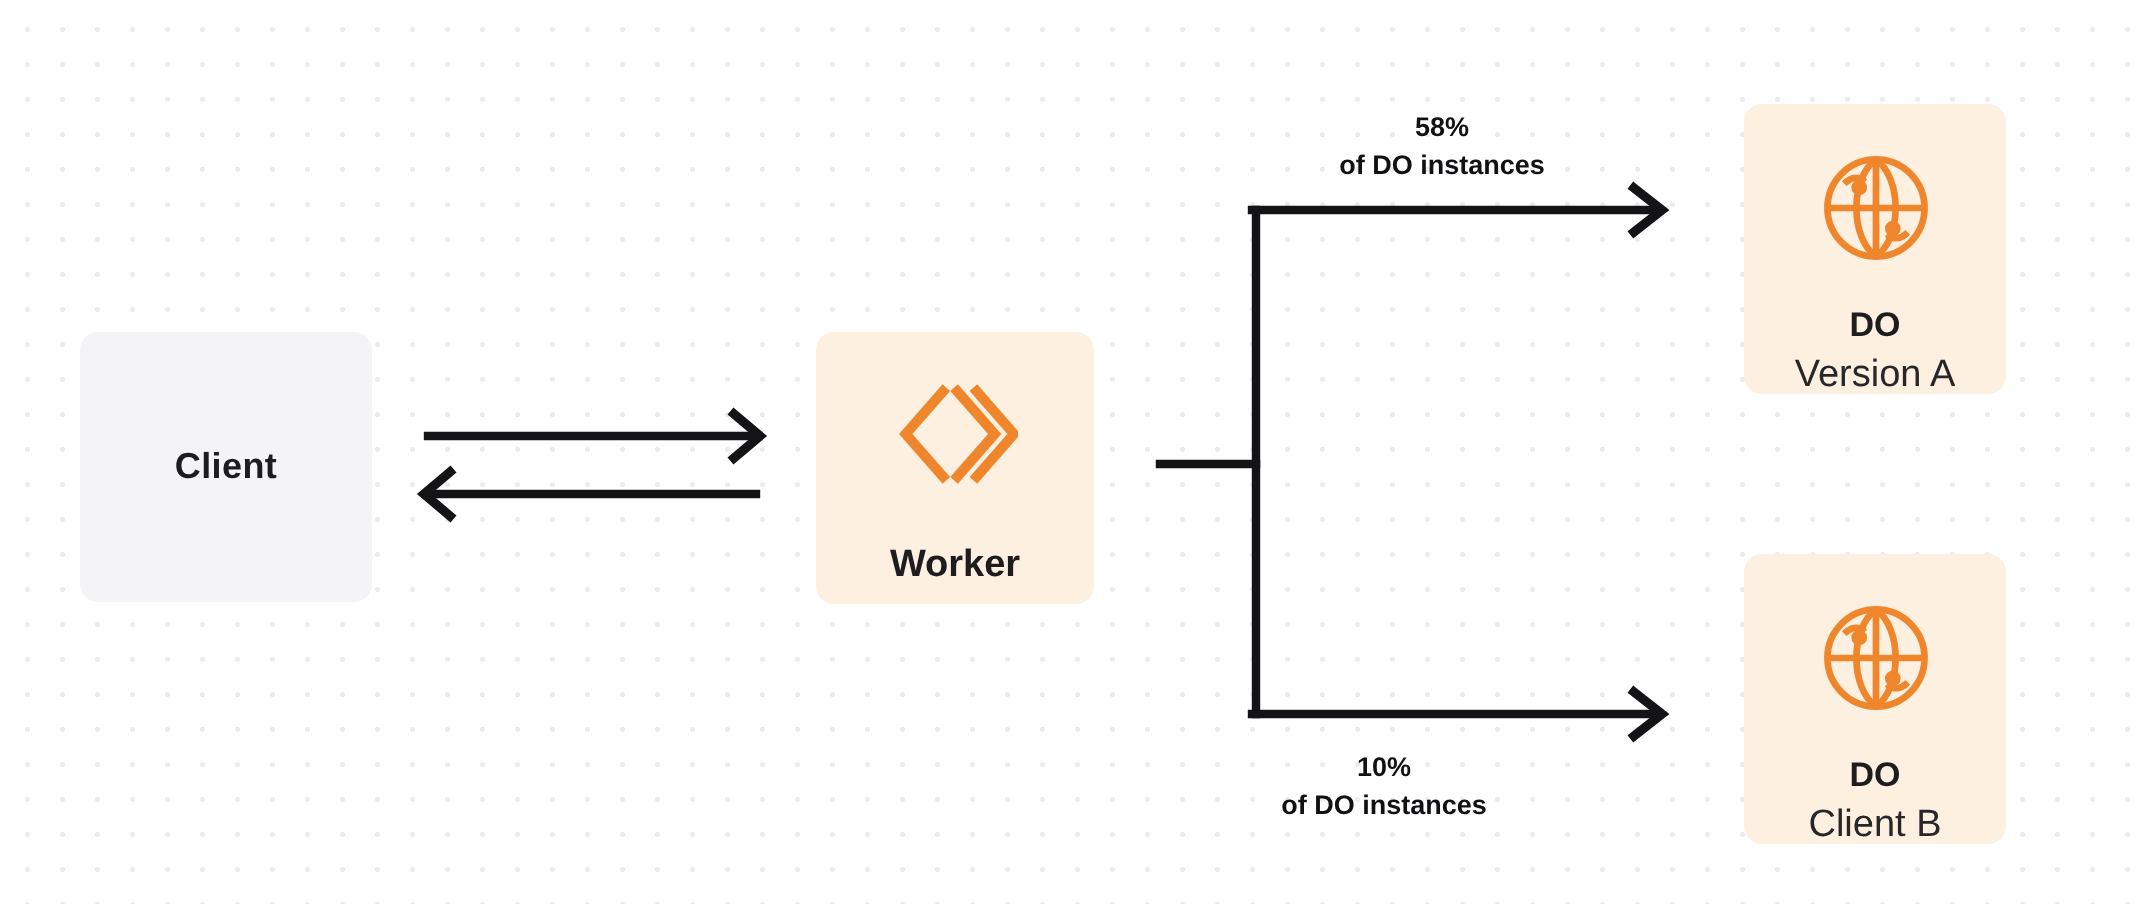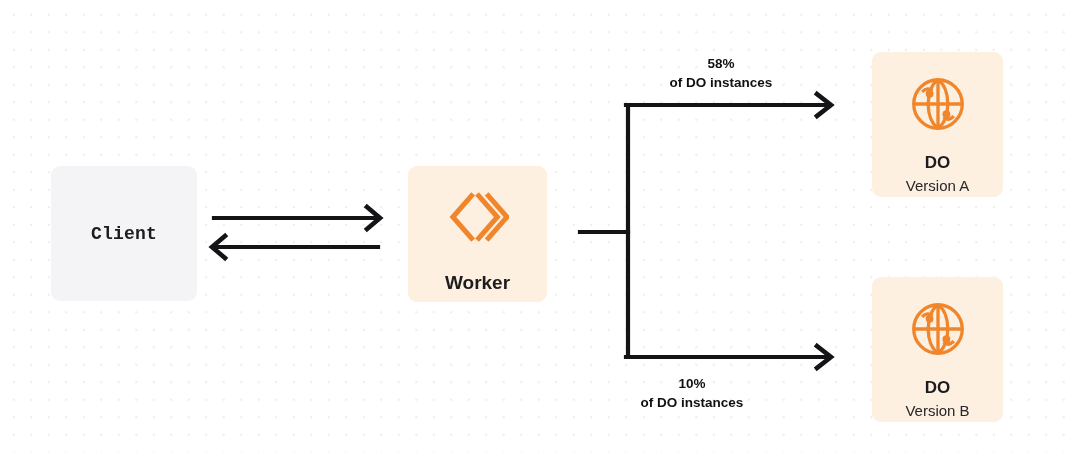--- a/index.html
+++ b/index.html
@@ -19,23 +19,22 @@
     position:absolute;
     border-radius:9px;
     display:flex;
     flex-direction:column;
     align-items:center;
     justify-content:center;
   }
 
   
   #client-node {
-    left:51px; top:166px; width:146px; height:135px;
+    left:40px; top:166px; width:146px; height:135px;
     background:#f4f4f6;
-    font-family:Liberation Mono, monospace;
   }
   #client-node .node-title {
     font-size:18px; font-weight:bold; color:#1d1d1f; letter-spacing:.2px;
   }
 
   
   #worker-node {
     left:408px; top:166px; width:139px; height:136px;
     background:#fdf0e1;
     justify-content:flex-start;
@@ -54,21 +53,21 @@
     justify-content:flex-start;
     padding-top:24px;
   }
   #do-a-node { top:52px; }
   #do-b-node { top:277px; }
   .globe-icon { width:56px; height:56px; display:block; }
   .do-node .node-title {
     font-size:17px; font-weight:bold; color:#1d1d1f; margin-top:21px;
   }
   .do-node .node-sub {
-    font-size:15px; font-weight:normal; color:#27272a; margin-top:4px;
+    font-size:19px; font-weight:normal; color:#27272a; margin-top:4px;
   }
 
   
   .edge-label {
     position:absolute;
     text-align:center;
     font-size:13.5px;
     font-weight:bold;
     color:#111114;
     line-height:19px;
@@ -160,21 +159,21 @@
           <path d="M30 4 C 16 14 16 46 30 56"></path>
           <path d="M30 4 C 44 14 44 46 30 56"></path>
           <path d="M13 17 C 17 13 21 13 24 16"></path>
           <path d="M47 43 C 43 47 39 47 36 44"></path>
         </g>
         <circle cx="21" cy="19" r="4.2" fill="#f0862c"></circle>
         <circle cx="39" cy="41" r="4.2" fill="#f0862c"></circle>
       </svg>
     </span>
     <span class="node-title">DO</span>
-    <span class="node-sub">Version B</span>
+    <span class="node-sub">Client B</span>
   </div>
 
   <div class="edge-label" id="label-top">
     <div>58%</div>
     <div>of DO instances</div>
   </div>
 
   <div class="edge-label" id="label-bottom">
     <div>10%</div>
     <div>of DO instances</div>

